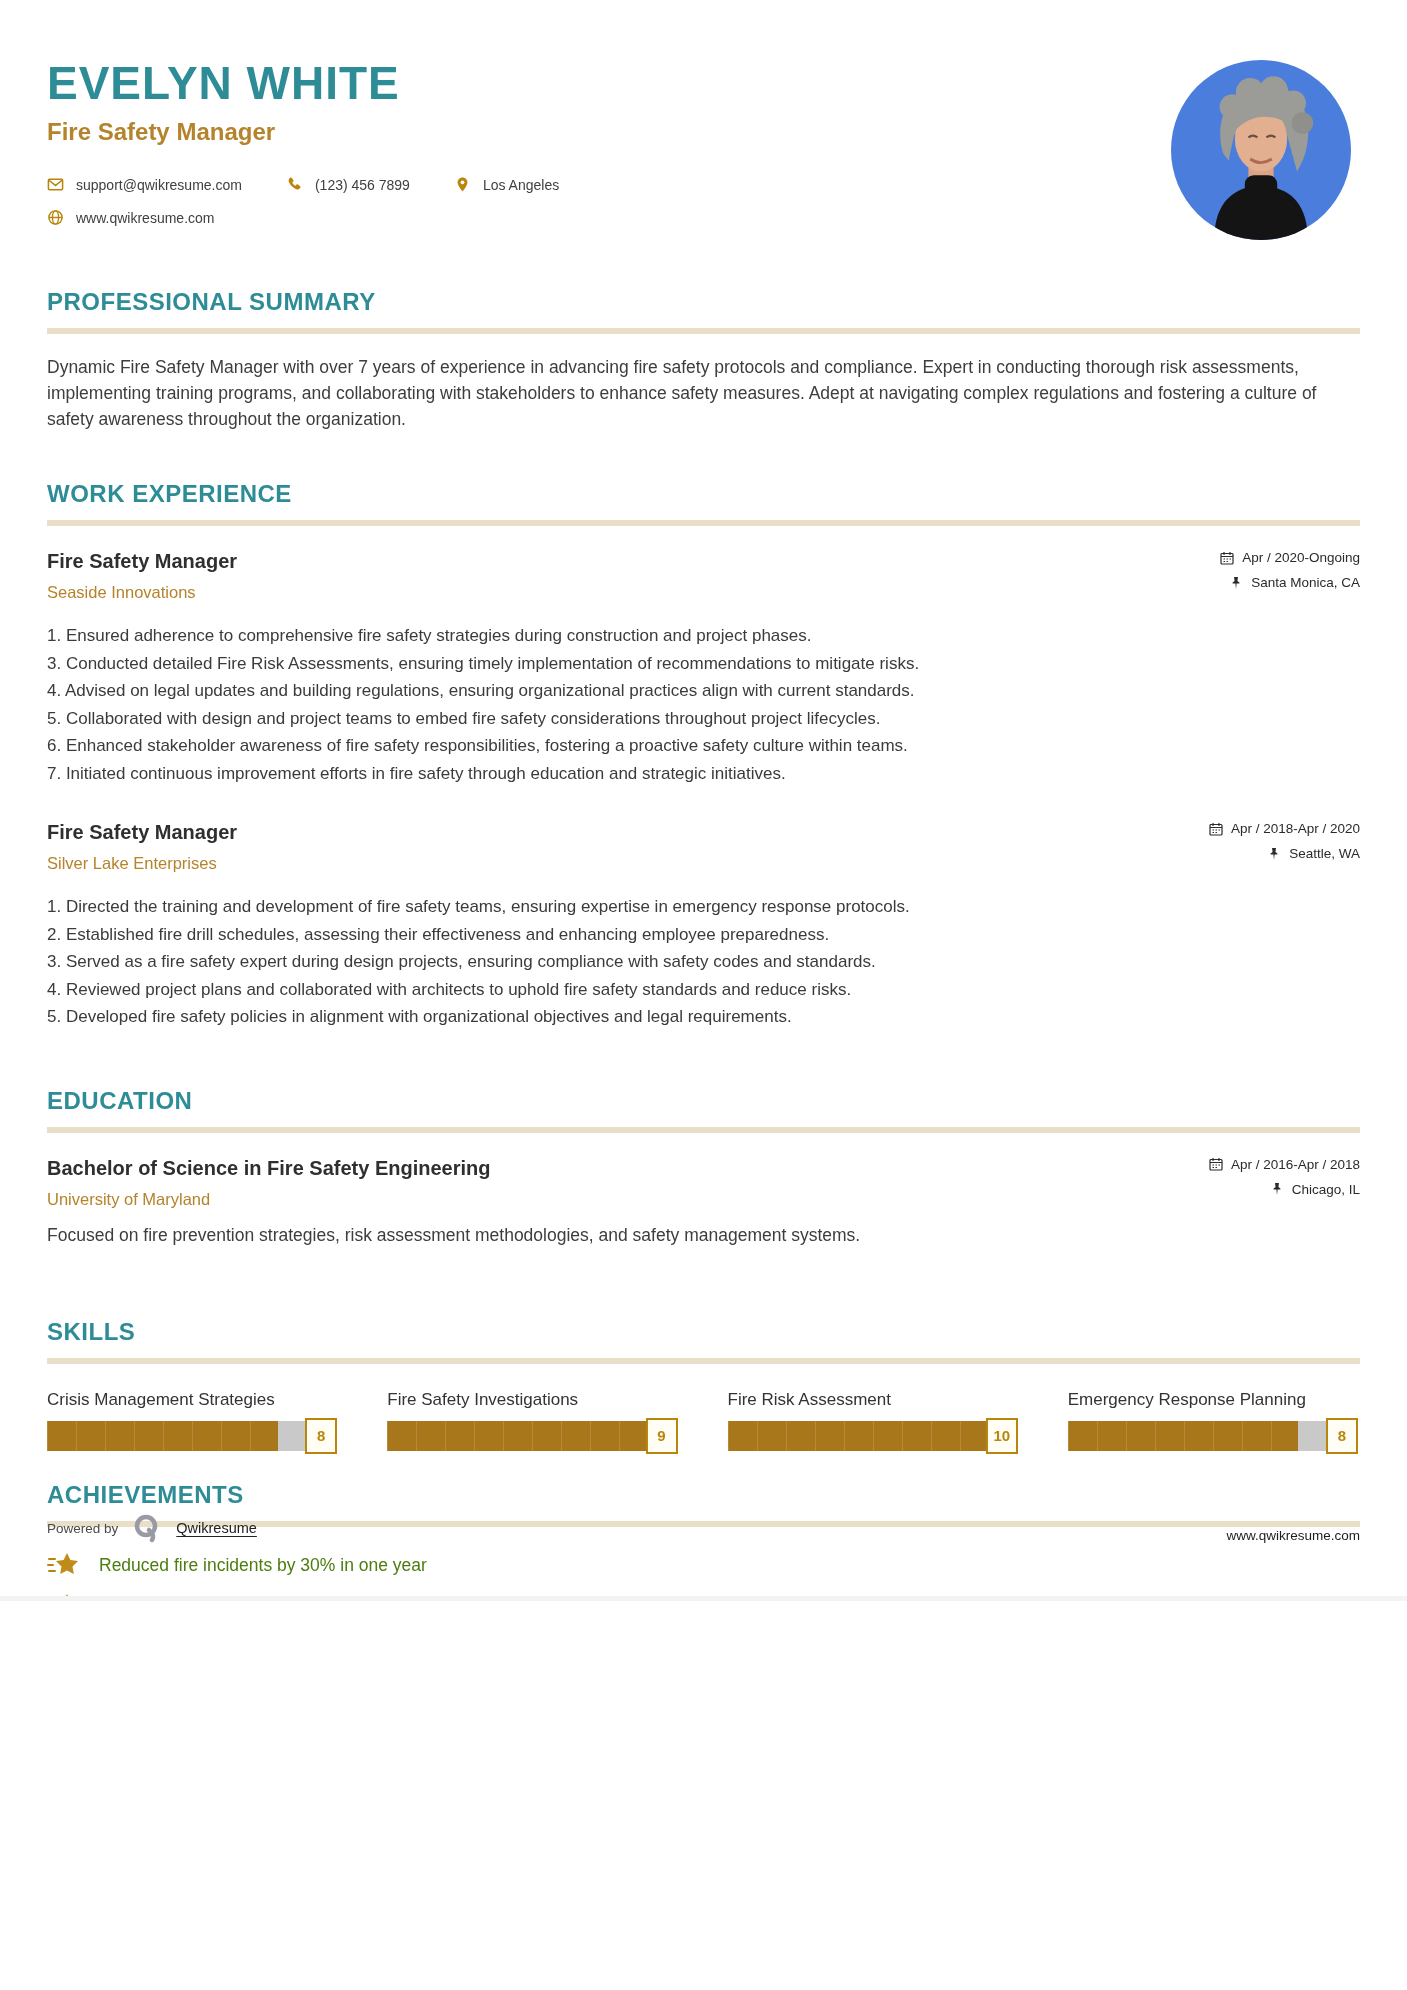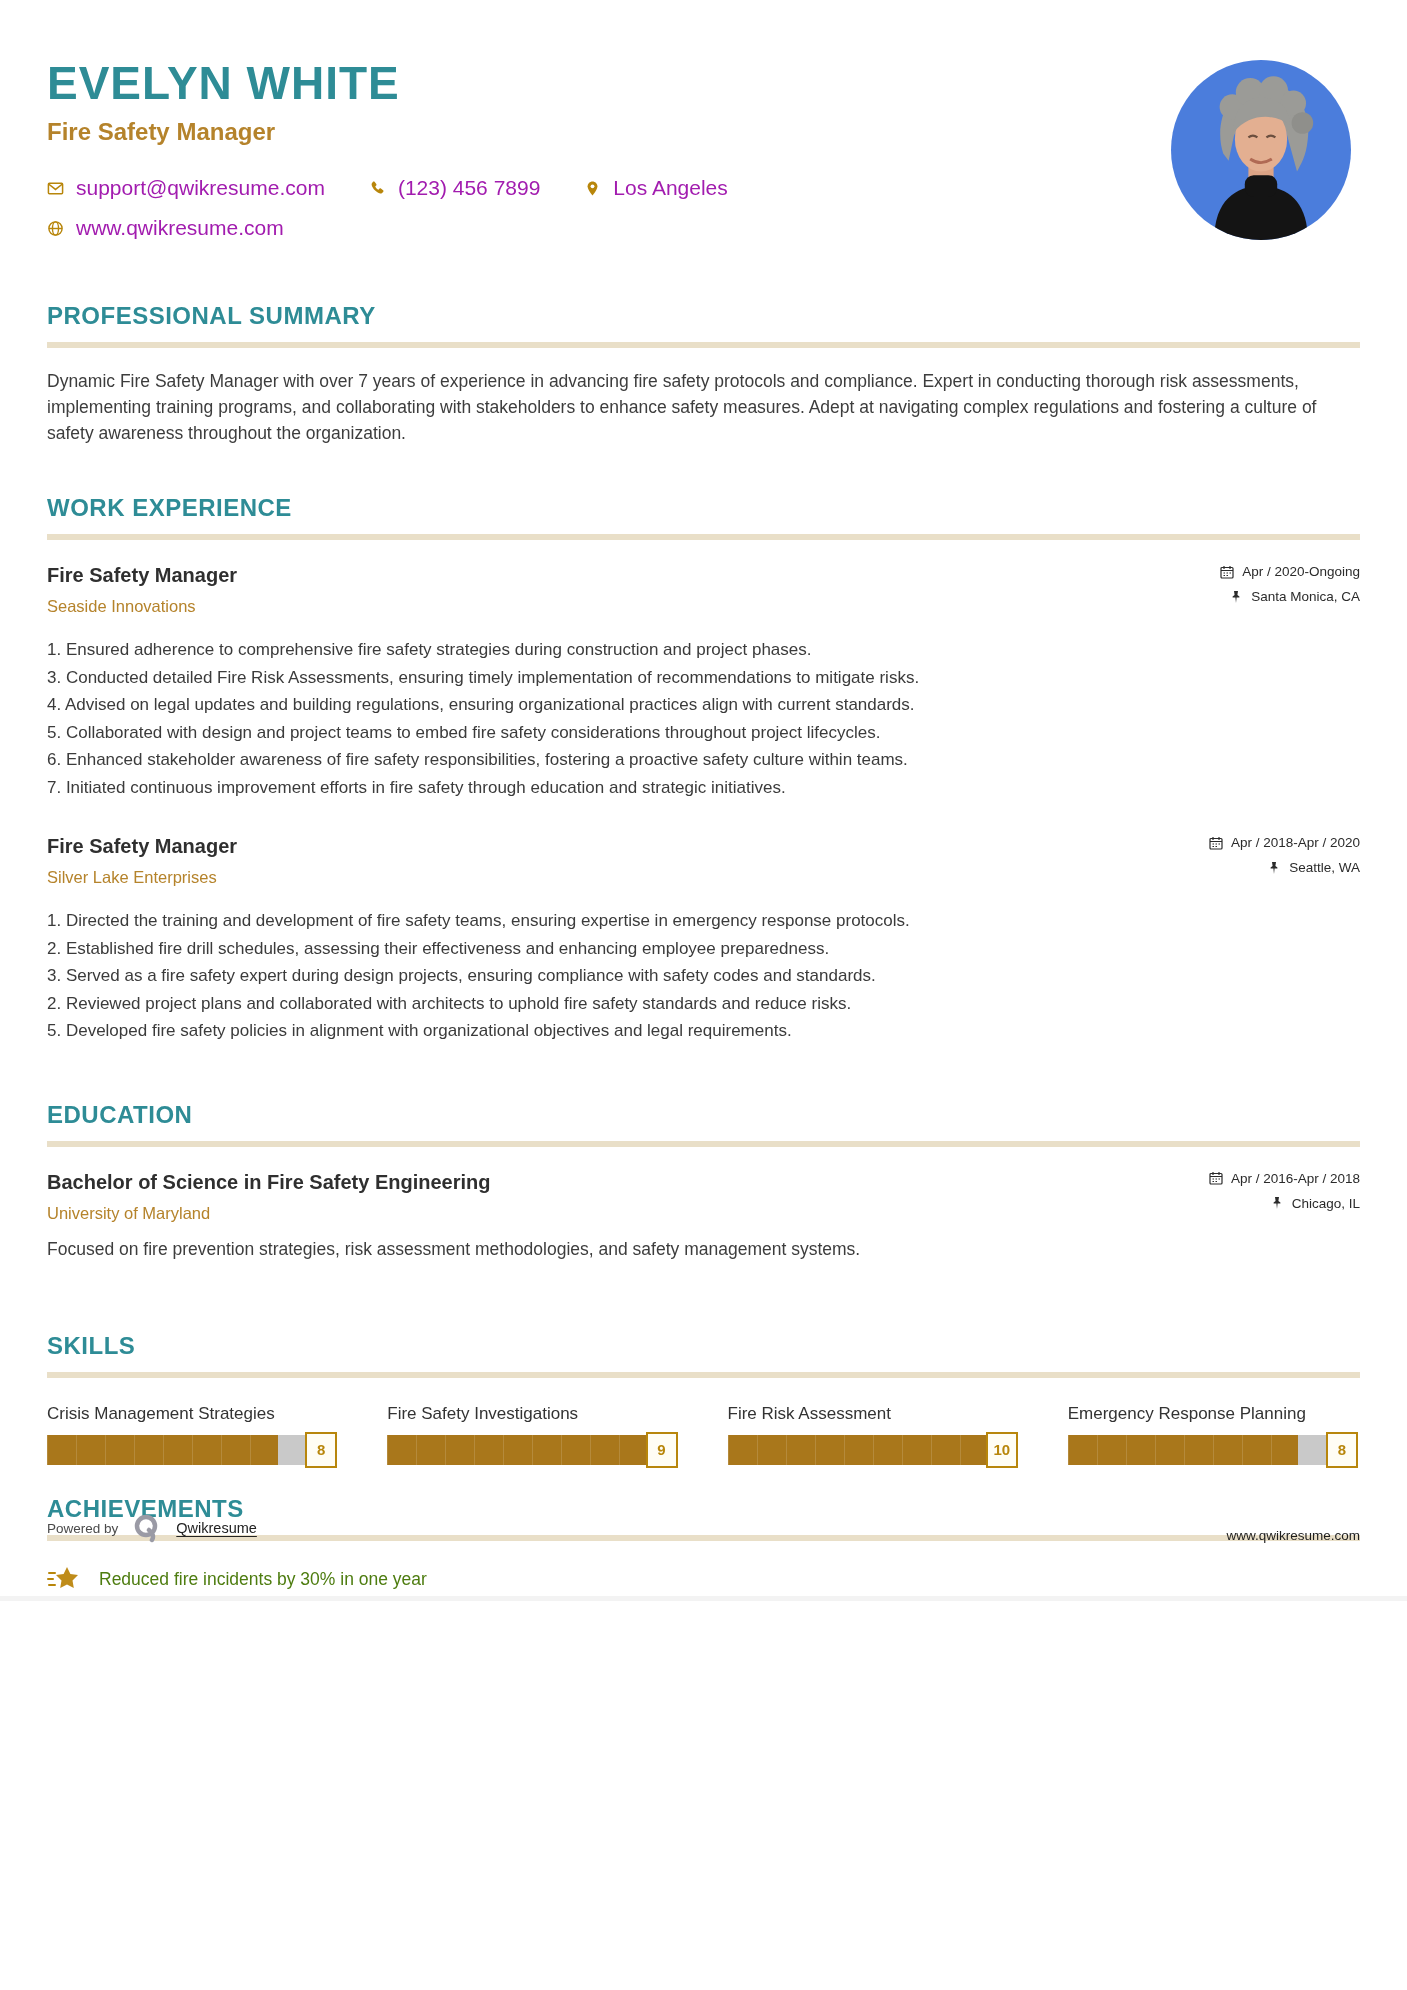--- a/index.html
+++ b/index.html
@@ -23,21 +23,21 @@
   }
   .job-headline {
     color: #b5832b;
     font-size: 24px;
     font-weight: 600;
     margin-top: 8px;
   }
   .contact-row { display: flex; align-items: center; gap: 44px; margin-top: 30px; }
   .contact-row.second { margin-top: 16px; }
   .contact-item { display: inline-flex; align-items: center; gap: 12px; }
-  .contact-item .txt { color: #a21caf; font-size: 21px; text-align: center; }
+  .contact-item .txt { color: #404040; font-size: 14px; text-align: center; }
   .cicon { width: 17px; height: 17px; flex: 0 0 auto; display: inline-block; }
 
   .avatar {
     position: absolute; top: 60px; right: 56px;
     width: 180px; height: 180px; border-radius: 50%;
     overflow: hidden;
   }
   .avatar svg { display: block; width: 100%; height: 100%; }
 
   
@@ -251,21 +251,21 @@
                 </svg>
               </span>
               <span>Seattle, WA</span>
             </div>
           </div>
         </div>
         <div class="bullets">
           <div class="bullet">1. Directed the training and development of fire safety teams, ensuring expertise in emergency response protocols.</div>
           <div class="bullet">2. Established fire drill schedules, assessing their effectiveness and enhancing employee preparedness.</div>
           <div class="bullet">3. Served as a fire safety expert during design projects, ensuring compliance with safety codes and standards.</div>
-          <div class="bullet">2. Reviewed project plans and collaborated with architects to uphold fire safety standards and reduce risks.</div>
+          <div class="bullet">4. Reviewed project plans and collaborated with architects to uphold fire safety standards and reduce risks.</div>
           <div class="bullet">5. Developed fire safety policies in alignment with organizational objectives and legal requirements.</div>
         </div>
       </div>
     </div>
 
     <div class="section" style="margin-top:56px;">
       <div class="section-title">EDUCATION</div>
       <div class="section-underline"></div>
 
       <div class="entry">

